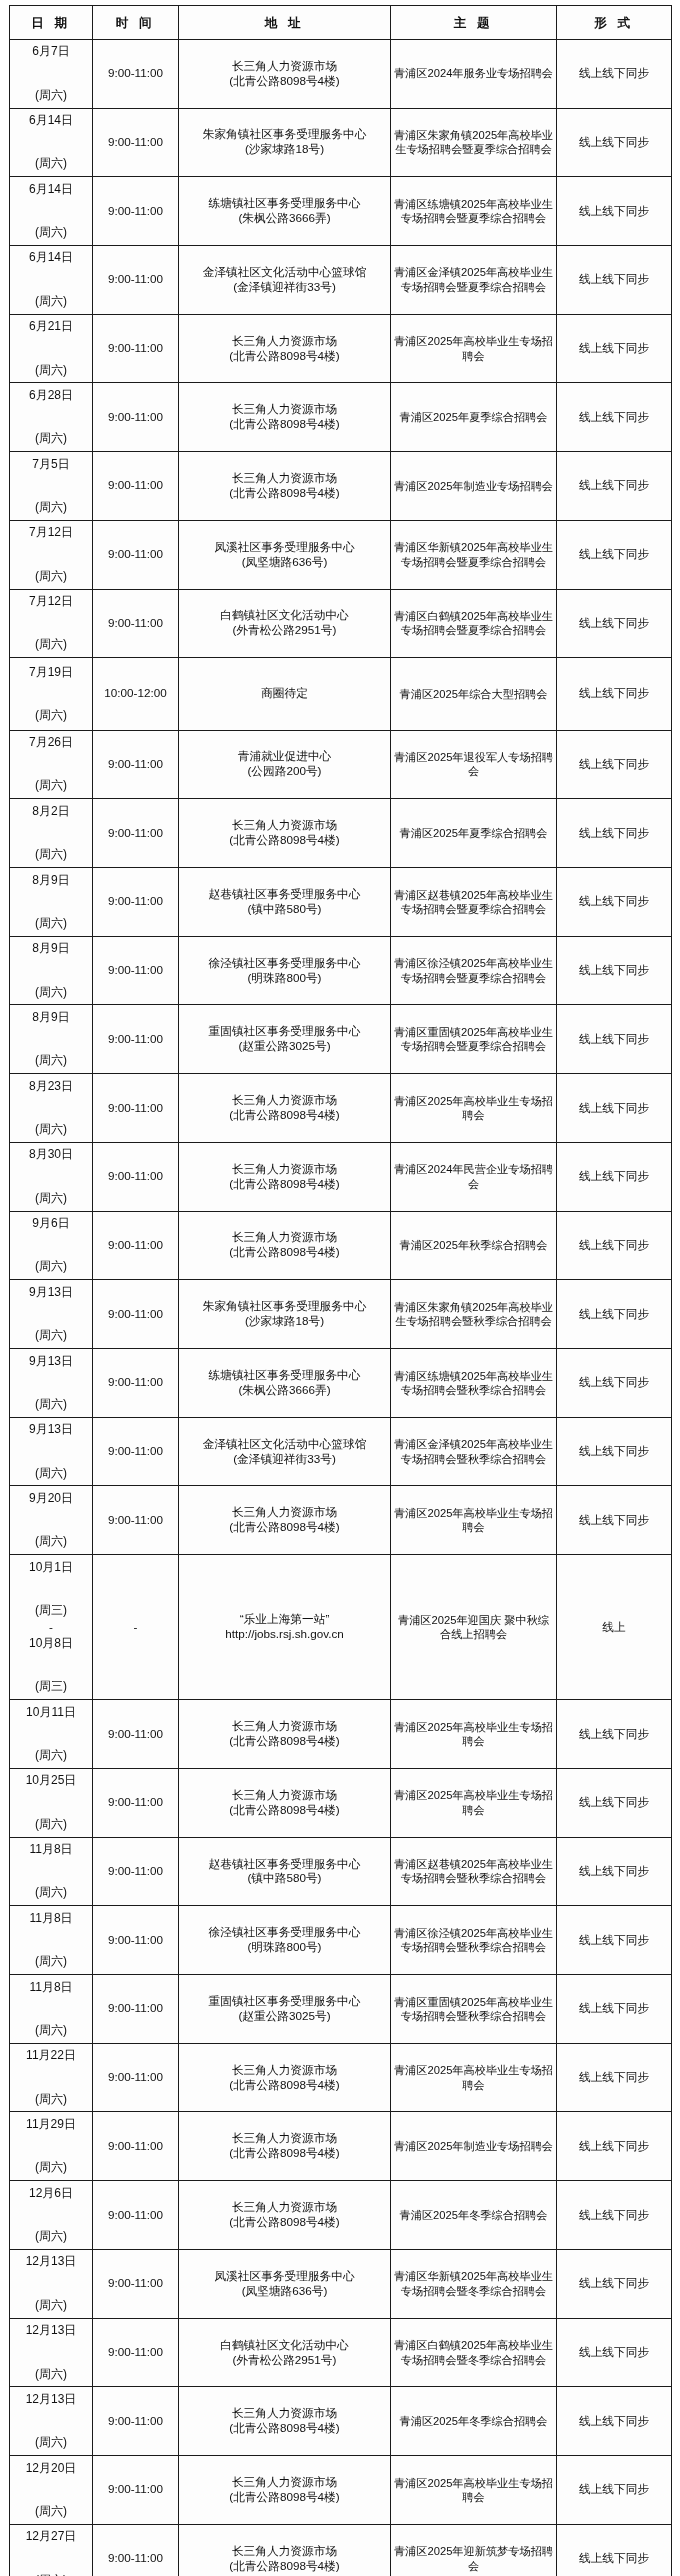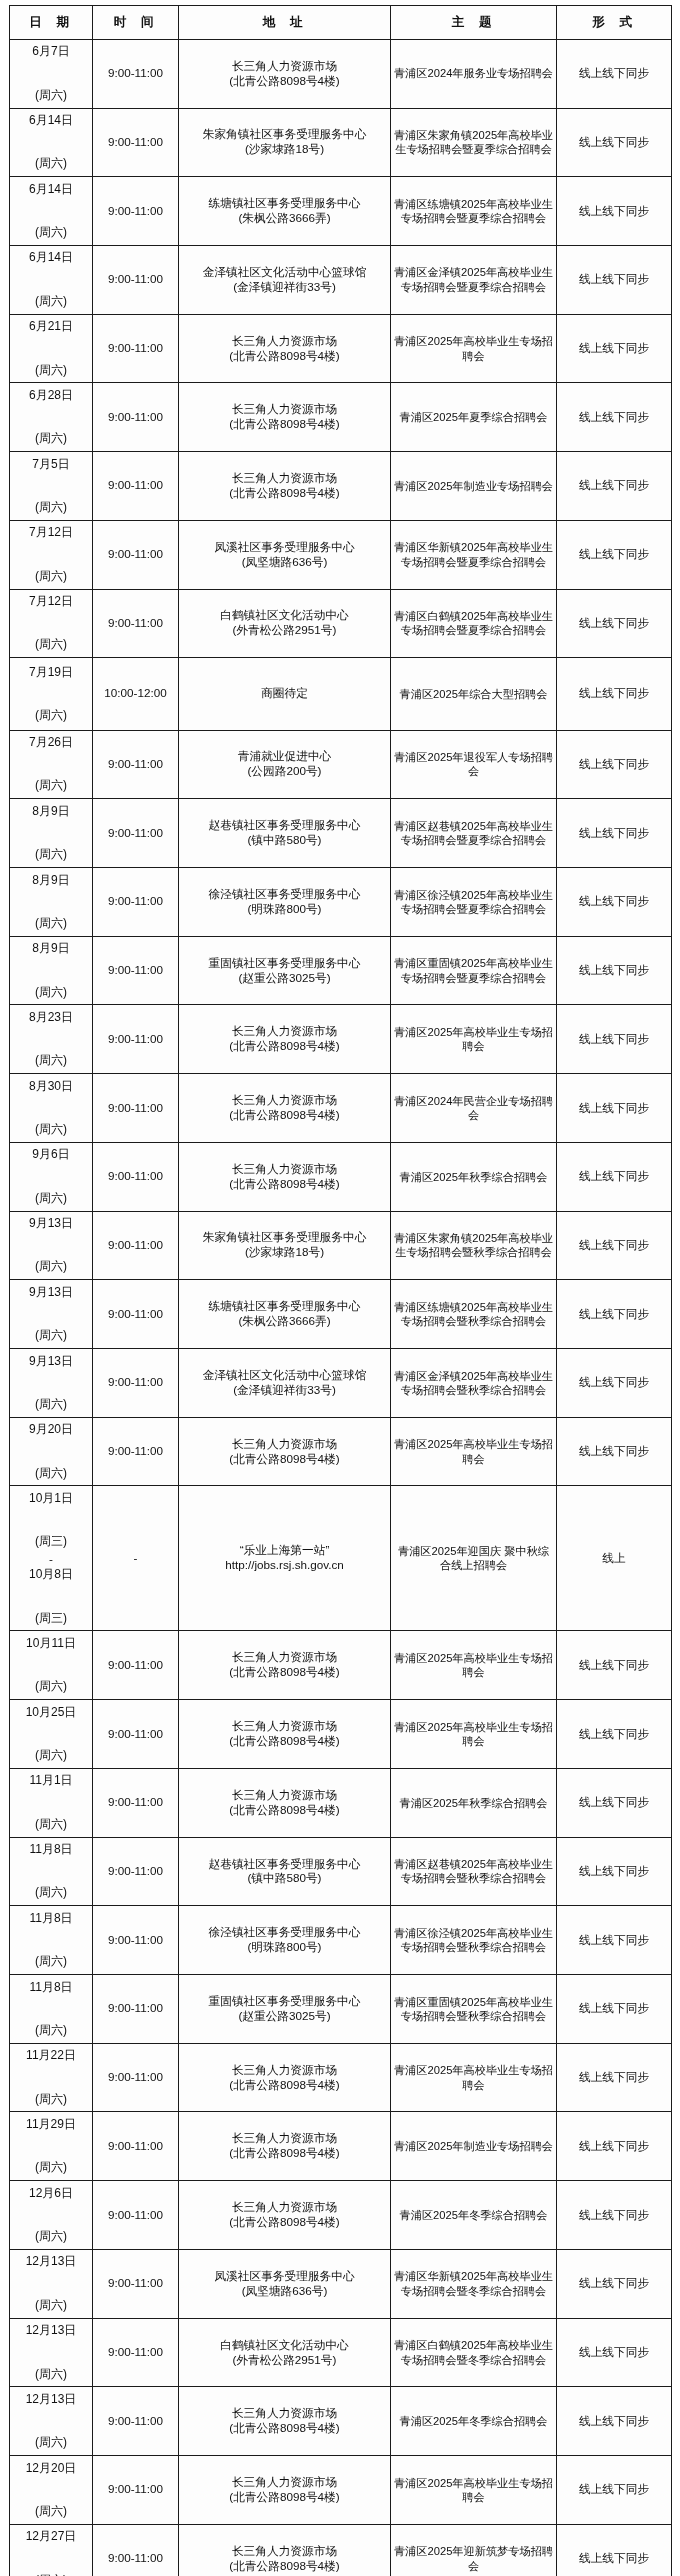--- a/index.html
+++ b/index.html
@@ -43,21 +43,21 @@
   col.c-form { width: 115px; }
 
   thead th {
     font-weight: bold;
     font-size: 12.6px;
     letter-spacing: 3.6px;
     padding: 6.3px 1.8px;
     height: 23.4px;
     background: #fdfdfd;
   }
-  thead th .hdr-txt { display: inline-block; font-family: Liberation Mono, monospace; }
+  thead th .hdr-txt { display: inline-block; }
 
   td.date {
     font-size: 12px;
     line-height: 1.25;
   }
   td.date .d-main { display: block; }
   td.date .d-sub  { display: block; margin-top: 28px; }
   td.date .d-dash { display: block; font-size: 11.7px; line-height: 1.5; }
 
   td.time {
@@ -243,20 +243,33 @@
           <td class="time">9:00-11:00</td>
           <td class="addr">
             <span class="a1">青浦就业促进中心</span>
             <span class="a2">(公园路200号)</span>
           </td>
           <td class="topic">青浦区2025年退役军人专场招聘会</td>
           <td class="form">线上线下同步</td>
         </tr>
         <tr>
           <td class="date">
+            <span class="d-main">8月2日</span>
+            <span class="d-sub">(周六)</span>
+          </td>
+          <td class="time">9:00-11:00</td>
+          <td class="addr">
+            <span class="a1">长三角人力资源市场</span>
+            <span class="a2">(北青公路8098号4楼)</span>
+          </td>
+          <td class="topic">青浦区2025年夏季综合招聘会</td>
+          <td class="form">线上线下同步</td>
+        </tr>
+        <tr>
+          <td class="date">
             <span class="d-main">8月9日</span>
             <span class="d-sub">(周六)</span>
           </td>
           <td class="time">9:00-11:00</td>
           <td class="addr">
             <span class="a1">赵巷镇社区事务受理服务中心</span>
             <span class="a2">(镇中路580号)</span>
           </td>
           <td class="topic">青浦区赵巷镇2025年高校毕业生专场招聘会暨夏季综合招聘会</td>
           <td class="form">线上线下同步</td>
@@ -411,33 +424,20 @@
           <td class="date">
             <span class="d-main">10月25日</span>
             <span class="d-sub">(周六)</span>
           </td>
           <td class="time">9:00-11:00</td>
           <td class="addr">
             <span class="a1">长三角人力资源市场</span>
             <span class="a2">(北青公路8098号4楼)</span>
           </td>
           <td class="topic">青浦区2025年高校毕业生专场招聘会</td>
-          <td class="form">线上线下同步</td>
-        </tr>
-        <tr>
-          <td class="date">
-            <span class="d-main">11月1日</span>
-            <span class="d-sub">(周六)</span>
-          </td>
-          <td class="time">9:00-11:00</td>
-          <td class="addr">
-            <span class="a1">长三角人力资源市场</span>
-            <span class="a2">(北青公路8098号4楼)</span>
-          </td>
-          <td class="topic">青浦区2025年秋季综合招聘会</td>
           <td class="form">线上线下同步</td>
         </tr>
         <tr>
           <td class="date">
             <span class="d-main">11月8日</span>
             <span class="d-sub">(周六)</span>
           </td>
           <td class="time">9:00-11:00</td>
           <td class="addr">
             <span class="a1">赵巷镇社区事务受理服务中心</span>

